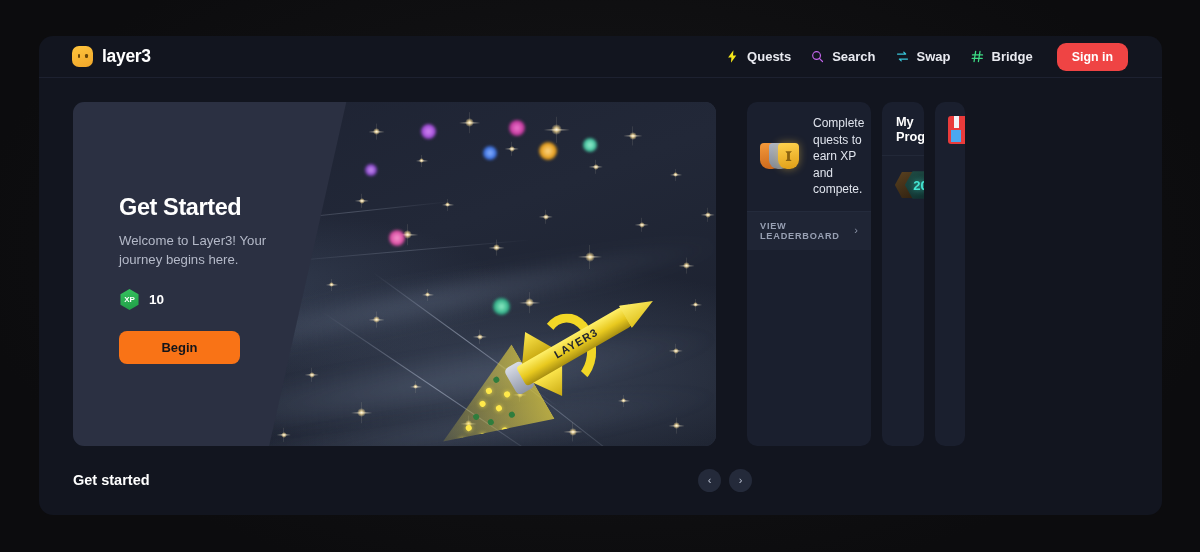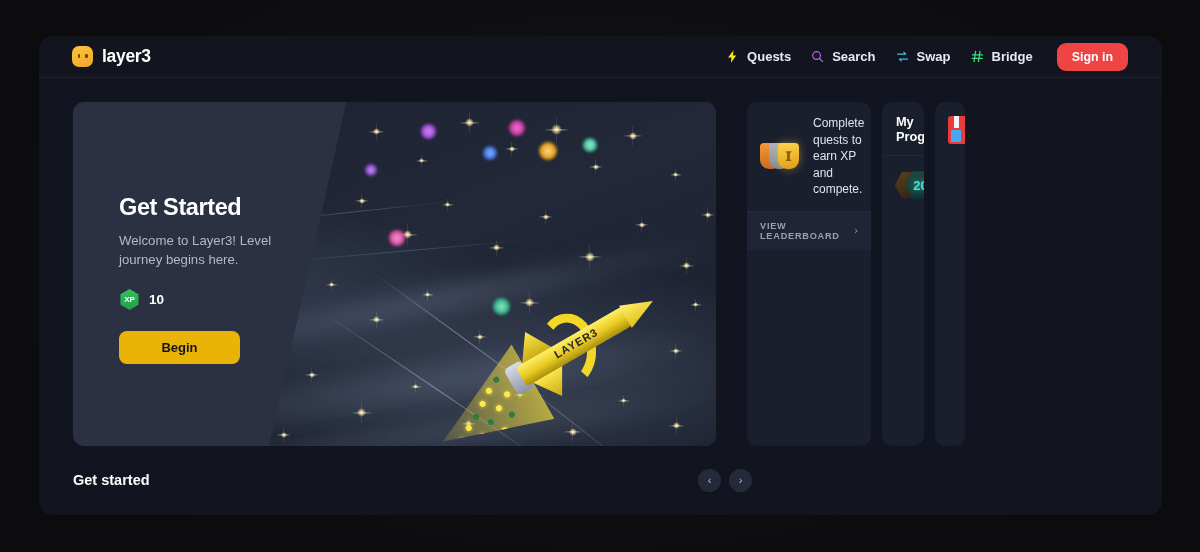--- a/index.html
+++ b/index.html
@@ -210,21 +210,21 @@
     background: linear-gradient(170deg, #36c35f, #1f9c46);
     clip-path: polygon(50% 0%, 93% 25%, 93% 75%, 50% 100%, 7% 75%, 7% 25%);
     display: flex; align-items: center; justify-content: center;
     color: #fff; font-size: 8px; font-weight: 800;
   }
   .xp-val { color: #fff; font-size: 13.5px; font-weight: 700; }
   .begin-btn {
     margin-top: 21px;
     display: block;
     width: 121px; height: 33px;
-    background: #eab308;
+    background: #f97316;
     color: #14151a;
     border: none; border-radius: 8px;
     font-size: 13px; font-weight: 700;
     font-family: inherit;
     cursor: pointer;
   }
 
   
   .card {
     background: #1a1f2e;
@@ -478,21 +478,21 @@
             <div class="rkt-fin rkt-fin-bot"></div>
             <div class="rkt-swoosh"></div>
             <div class="rkt-body"></div>
             <div class="rkt-nose"></div>
             <div class="rkt-label">LAYER3</div>
           </div>
         </div>
 
         <div class="hero-text">
           <div class="hero-title">Get Started</div>
-          <div class="hero-sub">Welcome to Layer3! Level journey begins here.</div>
+          <div class="hero-sub">Welcome to Layer3! Your journey begins here.</div>
           <div class="xp-row">
             <div class="xp-hex">XP</div>
             <span class="xp-val">10</span>
           </div>
           <button class="begin-btn">Begin</button>
         </div>
       </div>
     </div>
 
     <div class="right-col">

